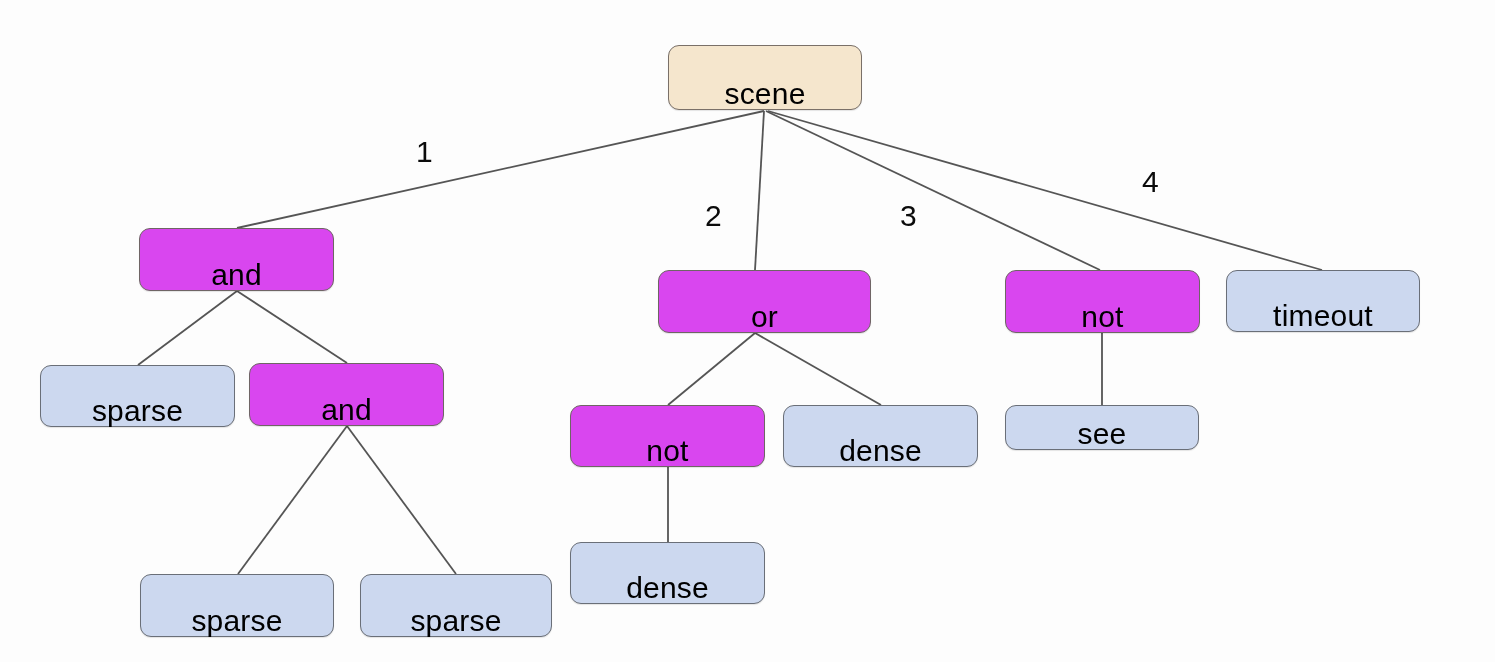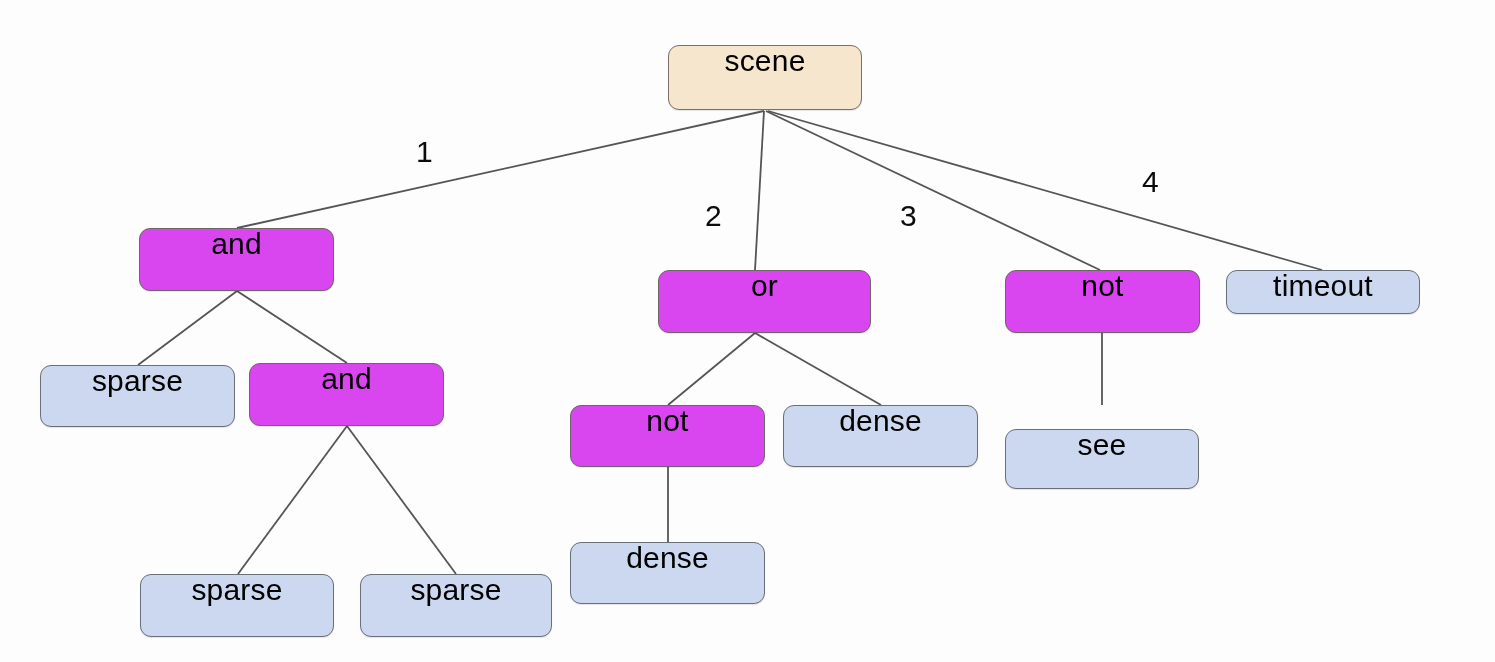--- a/index.html
+++ b/index.html
@@ -22,21 +22,21 @@
     width: 1495px;
     height: 662px;
     pointer-events: none;
   }
   .node {
     position: absolute;
     box-sizing: border-box;
     border: 1.6px solid #666666;
     border-radius: 11px;
     display: flex;
-    align-items: flex-start;
+    align-items: flex-end;
     justify-content: center;
     color: #000000;
     font-size: 30px;
     line-height: 1;
     letter-spacing: 0.2px;
     white-space: nowrap;
     box-shadow: 0 1px 1px rgba(0,0,0,0.10);
   }
   .node-root  { background: #f5e6cd; border-color: #7a7068; }
   .node-op    { background: #d946ef; border-color: #6f6565; }
@@ -73,36 +73,36 @@
       </div>
       <div class="node node-op" style="left: 139px; top: 228px; width: 195px; height: 63px;">
         <span>and</span>
       </div>
       <div class="node node-op" style="left: 658px; top: 270px; width: 213px; height: 63px;">
         <span>or</span>
       </div>
       <div class="node node-op" style="left: 1005px; top: 270px; width: 195px; height: 63px;">
         <span>not</span>
       </div>
-      <div class="node node-leaf" style="left: 1226px; top: 270px; width: 194px; height: 44px;">
+      <div class="node node-leaf" style="left: 1226px; top: 270px; width: 194px; height: 62px;">
         <span>timeout</span>
       </div>
       <div class="node node-leaf" style="left: 40px; top: 365px; width: 195px; height: 62px;">
         <span>sparse</span>
       </div>
       <div class="node node-op" style="left: 249px; top: 363px; width: 195px; height: 63px;">
         <span>and</span>
       </div>
       <div class="node node-op" style="left: 570px; top: 405px; width: 195px; height: 62px;">
         <span>not</span>
       </div>
       <div class="node node-leaf" style="left: 783px; top: 405px; width: 195px; height: 62px;">
         <span>dense</span>
       </div>
-      <div class="node node-leaf" style="left: 1005px; top: 405px; width: 194px; height: 60px; margin-top: 24px;">
+      <div class="node node-leaf" style="left: 1005px; top: 405px; width: 194px; height: 45px;">
         <span>see</span>
       </div>
       <div class="node node-leaf" style="left: 570px; top: 542px; width: 195px; height: 62px;">
         <span>dense</span>
       </div>
       <div class="node node-leaf" style="left: 140px; top: 574px; width: 194px; height: 63px;">
         <span>sparse</span>
       </div>
       <div class="node node-leaf" style="left: 360px; top: 574px; width: 192px; height: 63px;">
         <span>sparse</span>

